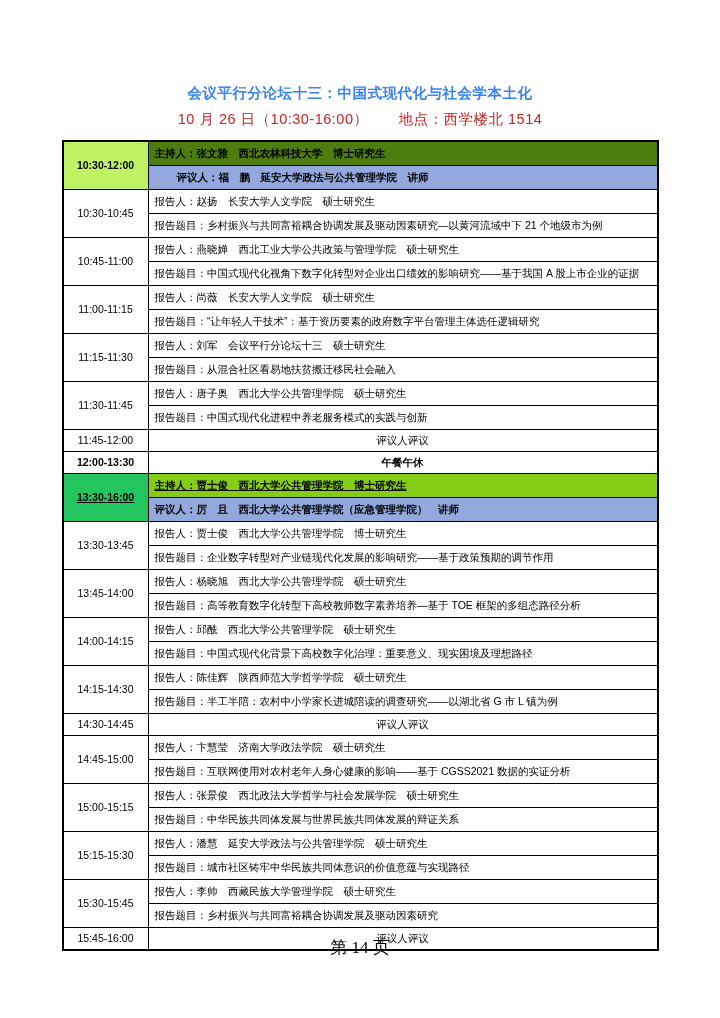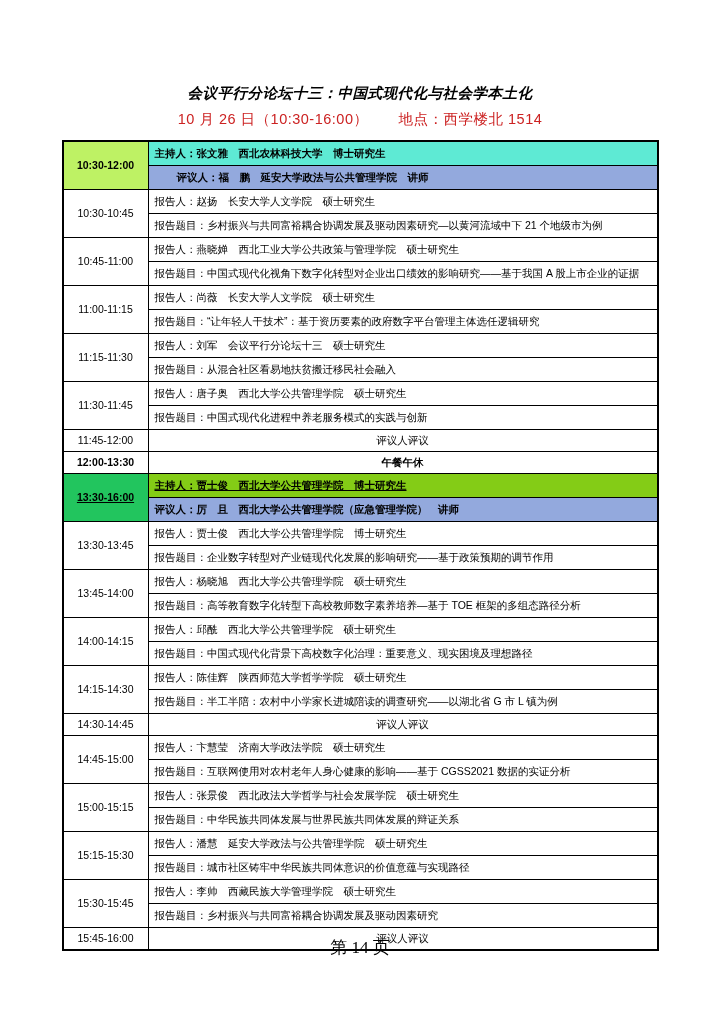--- a/index.html
+++ b/index.html
@@ -62,27 +62,27 @@
     width: 100%;
     text-align: center;
     font-size: 17px;
     font-family: "Liberation Serif", "DejaVu Serif", serif;
   }
 </style>
 </head>
 <body>
 
 <div class="page">
-  <div class="title" style="color: #000000; font-style: italic;">会议平行分论坛十三：中国式现代化与社会学本土化</div>
+  <div class="title" style="color: #3b82f6;">会议平行分论坛十三：中国式现代化与社会学本土化</div>
   <div class="subtitle" style="color: rgb(204, 34, 34);">10 月 26 日（10:30-16:00）　　地点：西学楼北 1514</div>
   <table class="schedule">
     <tbody id="schedule-body">
         <tr class="session">
           <td class="time bold" rowspan="2" style="background: #bef264;">10:30-12:00</td>
-          <td class="" style="background: #5eead4; margin-left: 21px;">主持人：张文雅　西北农林科技大学　博士研究生</td>
+          <td class="" style="background: #4d7c0f; margin-left: 21px;">主持人：张文雅　西北农林科技大学　博士研究生</td>
         </tr>
         <tr class="session">
           <td class="" style="background: rgb(147, 169, 221); padding-left: 28px;">评议人：福　鹏　延安大学政法与公共管理学院　讲师</td>
         </tr>
         <tr class="talk">
           <td class="time" rowspan="2">10:30-10:45</td>
           <td class="">报告人：赵扬　长安大学人文学院　硕士研究生</td>
         </tr>
         <tr class="talk">
           <td class="">报告题目：乡村振兴与共同富裕耦合协调发展及驱动因素研究—以黄河流域中下 21 个地级市为例</td>

